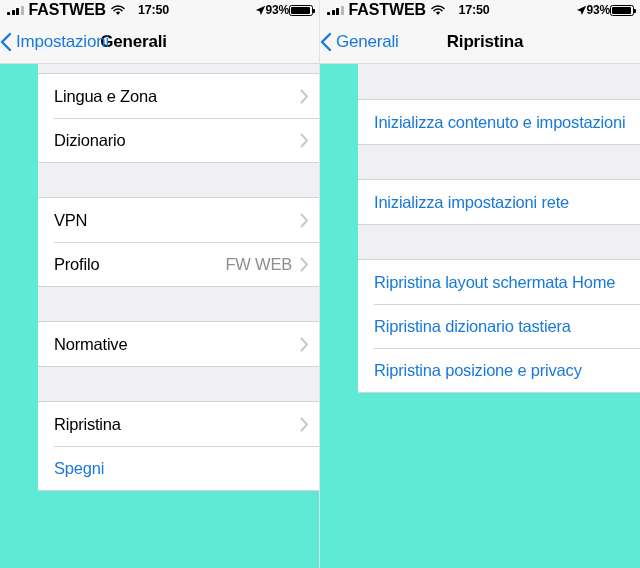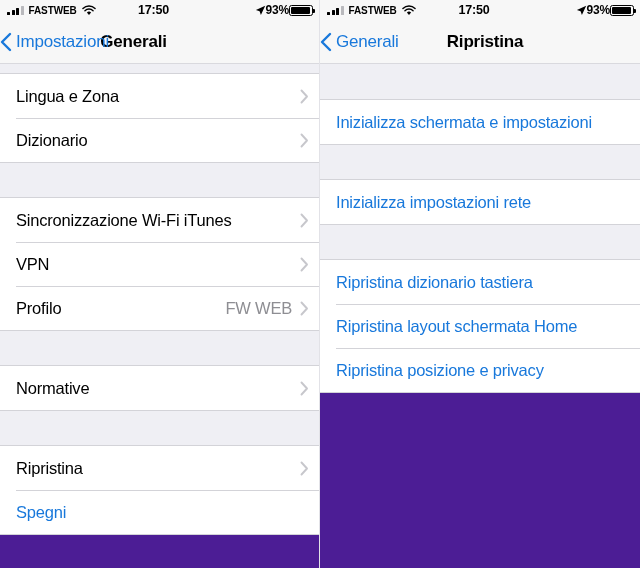--- a/index.html
+++ b/index.html
@@ -70,21 +70,21 @@
     display: block;
     width: 3px;
     background: #000;
     border-radius: 0.5px;
   }
   .signal-bars i:nth-child(1) { height: 3px; }
   .signal-bars i:nth-child(2) { height: 5px; }
   .signal-bars i:nth-child(3) { height: 7px; }
   .signal-bars i:nth-child(4) { height: 9px; background: #b9b9bd; }
   .carrier {
-    font-size: 10px;
+    font-size: 16px;
     font-weight: bold;
     letter-spacing: -0.1px;
     color: #000;
   }
   .wifi-icon { display:block; }
   .loc-icon { display:block; }
   .battery-pct {
     font-size: 12px;
     font-weight: bold;
     letter-spacing: -0.2px;
@@ -149,23 +149,24 @@
     color: #000;
     letter-spacing: -0.2px;
     pointer-events: none;
   }
   .nav-title.offset-left { padding-right: 52px; }
   .nav-title.offset-right { padding-left: 10px; }
 
   
   .content {
     position: relative;
-    background: #4c1d95;
+    background: #5eead4;
     height: 504px;
     overflow: hidden;
+    padding-left: 38px;
   }
   .gap { background: #EFEFF4; }
   .group { background: #FFFFFF; }
   .group.bordered {
     border-top: 1px solid #D3D3D8;
     border-bottom: 1px solid #D3D3D8;
   }
   .row {
     position: relative;
     height: 44px;
@@ -268,26 +269,20 @@
           <svg class="chev-right" width="9" height="15" viewBox="0 0 9 15">
               <path d="M1.5 1.5 L7 7.5 L1.5 13.5" stroke="#C7C7CC" stroke-width="1.9" fill="none" stroke-linecap="round" stroke-linejoin="round"></path>
             </svg>
         </div>
       </div>
 
       <div class="gap" style="height:34px"></div>
 
       <div class="group bordered">
         <div class="row">
-          <span class="row-label">Sincronizzazione Wi-Fi iTunes</span>
-          <svg class="chev-right" width="9" height="15" viewBox="0 0 9 15">
-              <path d="M1.5 1.5 L7 7.5 L1.5 13.5" stroke="#C7C7CC" stroke-width="1.9" fill="none" stroke-linecap="round" stroke-linejoin="round"></path>
-            </svg>
-        </div>
-        <div class="row">
           <span class="row-label">VPN</span>
           <svg class="chev-right" width="9" height="15" viewBox="0 0 9 15">
               <path d="M1.5 1.5 L7 7.5 L1.5 13.5" stroke="#C7C7CC" stroke-width="1.9" fill="none" stroke-linecap="round" stroke-linejoin="round"></path>
             </svg>
         </div>
         <div class="row">
           <span class="row-label">Profilo</span>
           <span class="row-value">FW WEB</span>
           <svg class="chev-right" width="9" height="15" viewBox="0 0 9 15">
               <path d="M1.5 1.5 L7 7.5 L1.5 13.5" stroke="#C7C7CC" stroke-width="1.9" fill="none" stroke-linecap="round" stroke-linejoin="round"></path>
@@ -361,42 +356,42 @@
       </div>
       <div class="nav-title offset-right">Ripristina</div>
     </div>
 
     <div class="content">
 
       <div class="gap" style="height:35px"></div>
 
       <div class="group bordered">
         <div class="row no-chev">
-          <span class="row-label blue">Inizializza schermata e impostazioni</span>
+          <span class="row-label blue">Inizializza contenuto e impostazioni</span>
         </div>
       </div>
 
       <div class="gap" style="height:34px"></div>
 
       <div class="group bordered">
         <div class="row no-chev">
           <span class="row-label blue">Inizializza impostazioni rete</span>
         </div>
       </div>
 
       <div class="gap" style="height:34px"></div>
 
       <div class="group bordered">
         <div class="row no-chev">
+          <span class="row-label blue">Ripristina layout schermata Home</span>
+        </div>
+        <div class="row no-chev">
           <span class="row-label blue">Ripristina dizionario tastiera</span>
         </div>
         <div class="row no-chev">
-          <span class="row-label blue">Ripristina layout schermata Home</span>
-        </div>
-        <div class="row no-chev">
           <span class="row-label blue">Ripristina posizione e privacy</span>
         </div>
       </div>
 
     </div>
   </div>
 
 </div>
 
 </body></html>

